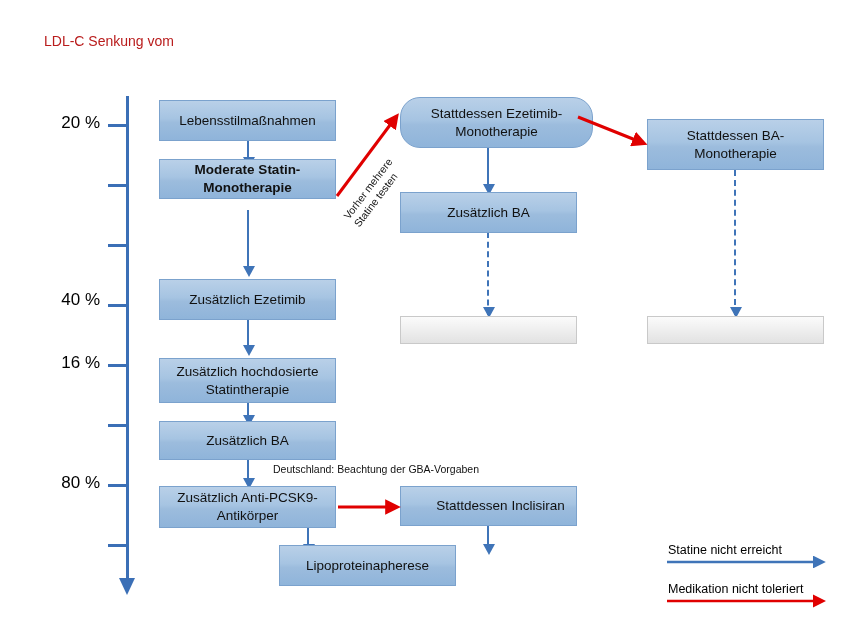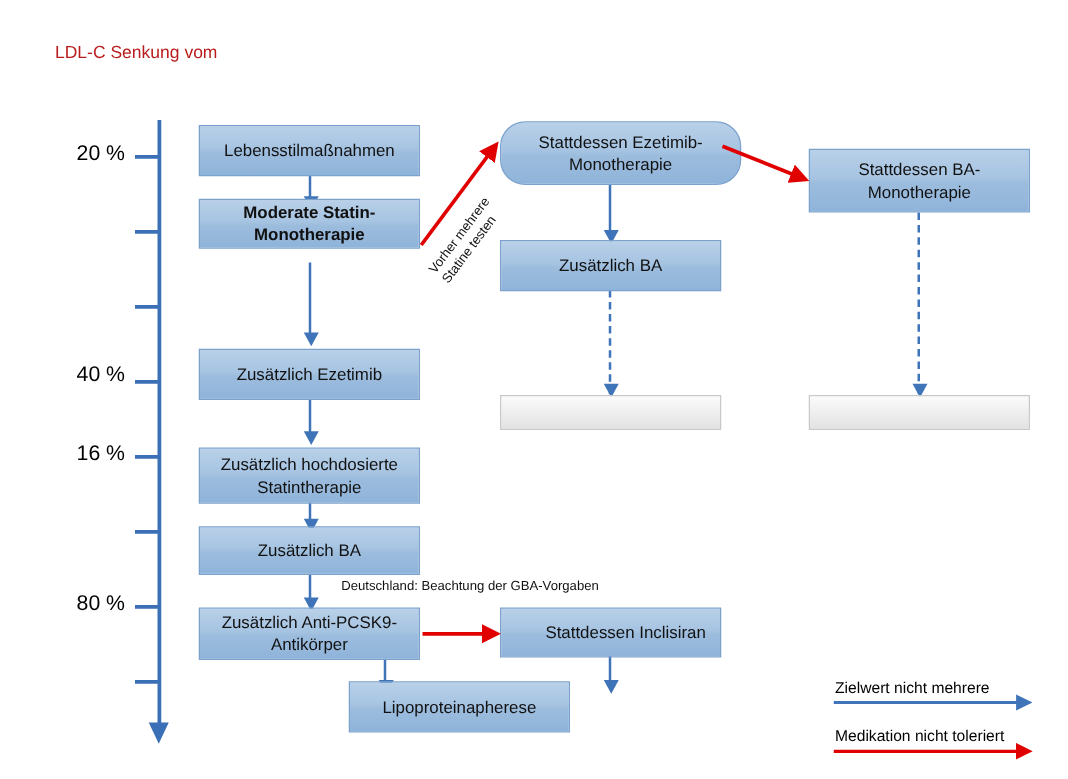--- a/index.html
+++ b/index.html
@@ -249,16 +249,16 @@
     <defs>
       <marker id="bluehead" markerWidth="5.4" markerHeight="5.4" refX="3.8" refY="2.7" orient="auto">
         <path d="M0,0 L5.4,2.7 L0,5.4 z" fill="#3f74b8"></path>
       </marker>
     </defs>
   </svg>
 
   <div class="rot-label" style="left:341px; top:214px; transform: rotate(-53deg);">Vorher mehrere
 Statine testen</div>
 
-  <div class="legend-text" style="left:668px; top:543px;">Zielwert nicht mehrere</div>
+  <div class="legend-text" style="left:668px; top:543px;">Statine nicht erreicht</div>
   <div class="legend-text" style="left:668px; top:582px;">Medikation nicht toleriert</div>
 
 </div>
 
 </body></html>

